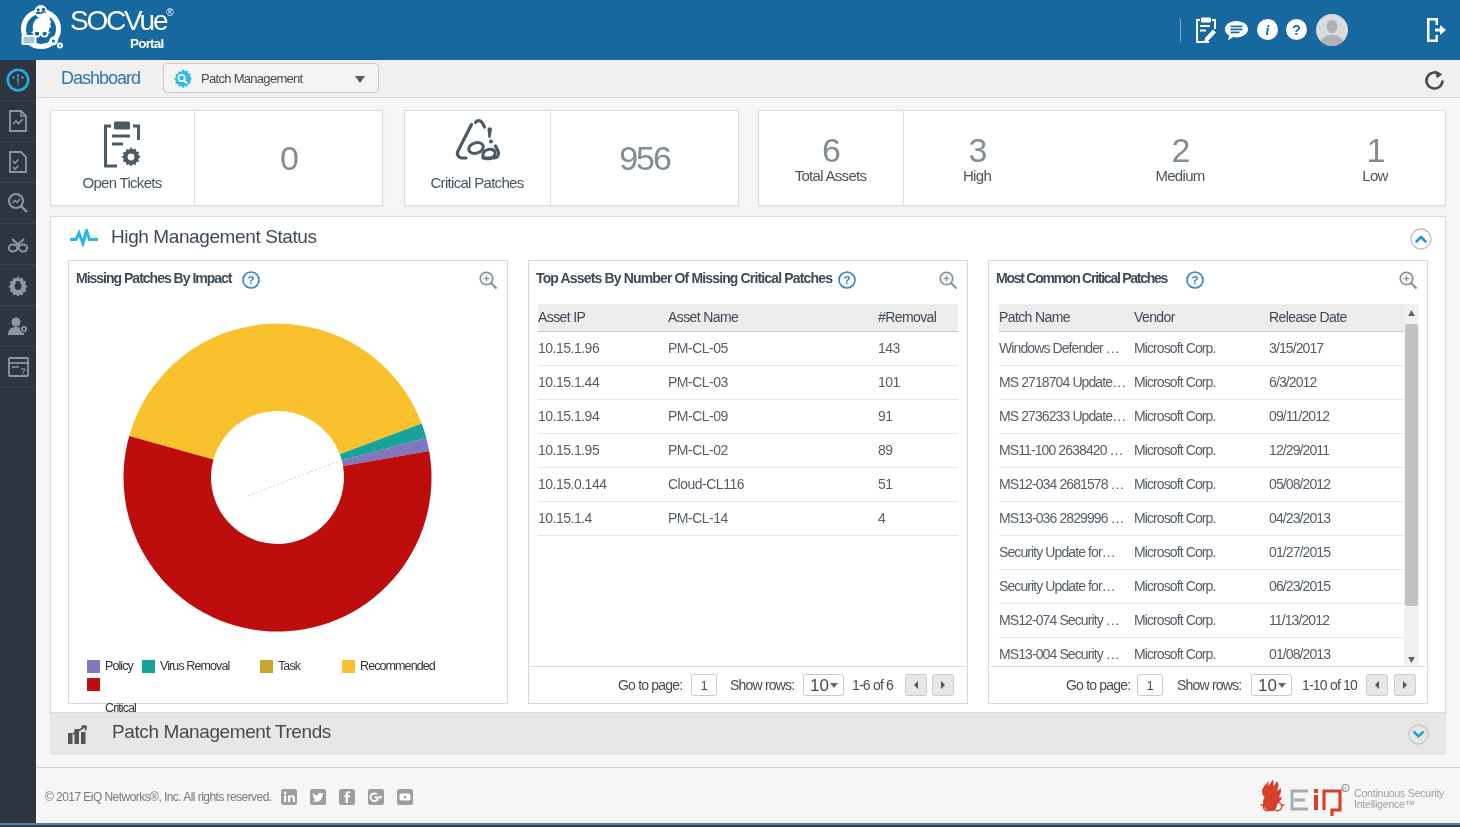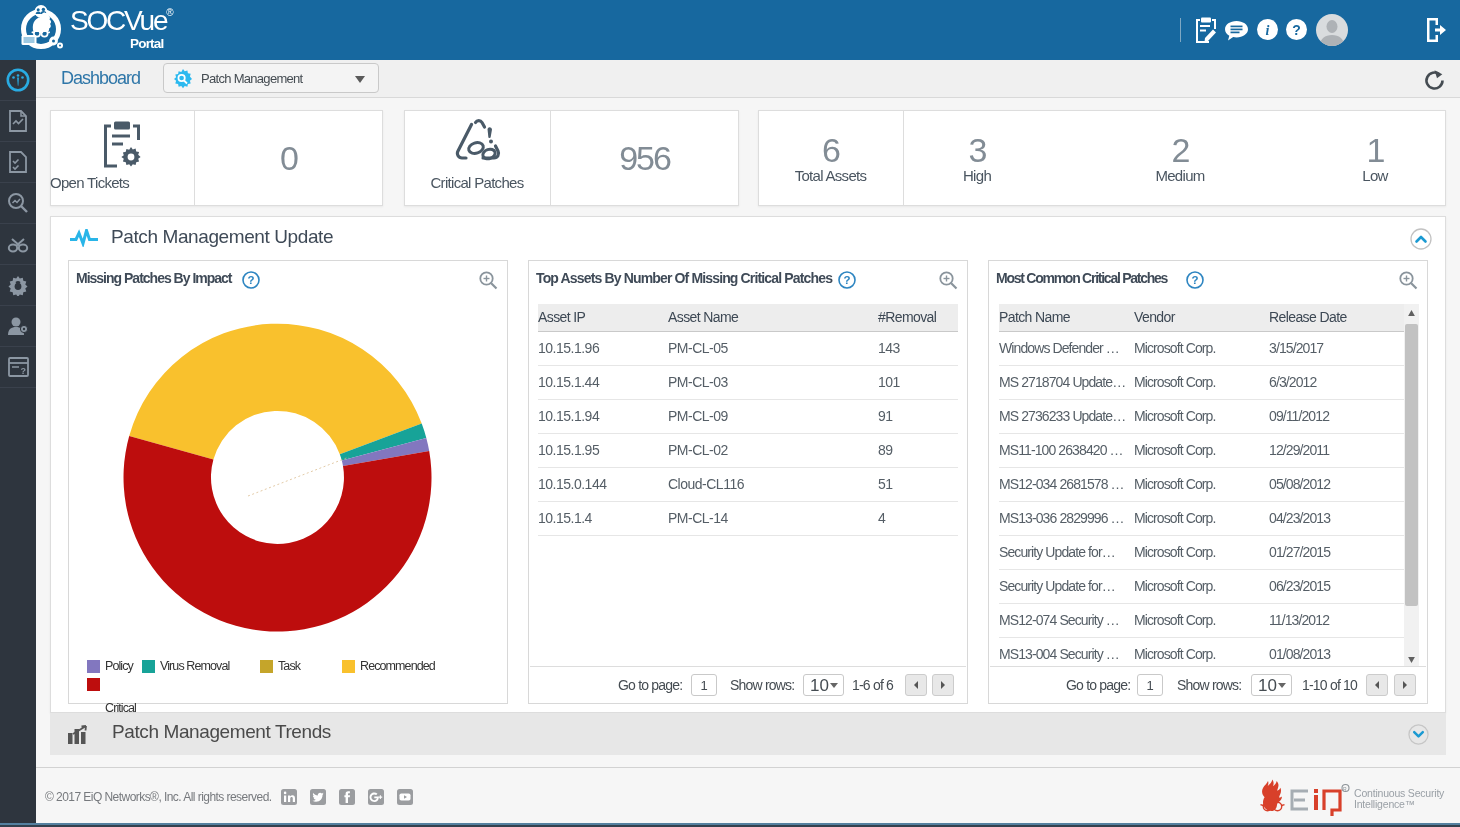--- a/index.html
+++ b/index.html
@@ -204,21 +204,21 @@
   <path d="M18.5 11.5 a8 8 0 1 1 -3 -6.2" fill="none" stroke="#454c52" stroke-width="2.6"></path>
   <path d="M10.5 1.2 L18.3 5.3 L13 9.3 Z" fill="#454c52"></path>
 </svg>
 
 <div class="card" style="left:50px; width:333px;"></div>
 <div class="card" style="left:404px; width:335px;"></div>
 <div class="card" style="left:758px; width:688px;"></div>
 <div class="abs" style="left:194px; top:111px; width:1px; height:94px; background:#ddd;"></div>
 <div class="abs" style="left:550px; top:111px; width:1px; height:94px; background:#ddd;"></div>
 <div class="abs" style="left:903px; top:111px; width:1px; height:94px; background:#ddd;"></div>
-<div class="abs cardlabel" style="left:50px; width:144px; top:174px; text-align:left;">Open Tickets</div>
+<div class="abs cardlabel" style="left:50px; width:144px; top:174px; text-align:center;">Open Tickets</div>
 <div class="abs bignum" style="left:194px; width:189px; top:139px; text-align:center;">0</div>
 <div class="abs cardlabel" style="left:404px; width:146px; top:174px; text-align:center;">Critical Patches</div>
 <div class="abs bignum" style="left:550px; width:189px; top:139px; text-align:center;">956</div>
 <div class="abs bignum" style="left:758px; width:145px; top:131px; text-align:center;">6</div>
 <div class="abs cardlabel" style="left:758px; width:145px; top:167px; text-align:center;">Total Assets</div>
 <div class="abs bignum" style="left:927px; width:100px; top:131px; text-align:center;">3</div>
 <div class="abs cardlabel" style="left:927px; width:100px; top:167px; text-align:center;">High</div>
 <div class="abs bignum" style="left:1130px; width:100px; top:131px; text-align:center;">2</div>
 <div class="abs cardlabel" style="left:1130px; width:100px; top:167px; text-align:center;">Medium</div>
 <div class="abs bignum" style="left:1325px; width:100px; top:131px; text-align:center;">1</div>
@@ -250,21 +250,21 @@
   <g fill="none" stroke="#4a5a68" stroke-width="3">
     <ellipse cx="21" cy="31" rx="7.5" ry="5.2" transform="rotate(-18 21 31)"></ellipse>
     <ellipse cx="34" cy="37" rx="6.3" ry="4.6" transform="rotate(-18 34 37)"></ellipse>
   </g>
 </svg>
 
 <div id="section">
   <svg class="abs" style="left:19px; top:12px;" width="28" height="18" viewBox="0 0 28 18">
     <path d="M0 10.5 H6 L9 4 L13 14.5 L16.5 1.5 L19.5 10.5 H28" fill="none" stroke="#29b5e8" stroke-width="3"></path>
   </svg>
-  <div class="abs" style="left:60px; top:9px; font-size:19px; color:#3f4a57; letter-spacing:-0.4px;">Patch Management Update</div>
+  <div class="abs" style="left:60px; top:9px; font-size:19px; color:#3f4a57; letter-spacing:-0.4px;">High Management Status</div>
   <svg class="abs" style="left:1359px; top:11px;" width="22" height="22" viewBox="0 0 22 22">
     <circle cx="11" cy="11" r="10" fill="none" stroke="#c2c2c2" stroke-width="1.3"></circle>
     <path d="M6.5 13.5 L11 9 L15.5 13.5" fill="none" stroke="#1b9ad2" stroke-width="2.6" stroke-linecap="round" stroke-linejoin="round"></path>
   </svg>
 
   <div class="panel" style="left:17px;">
     <div class="ptitle">Missing Patches By Impact</div>
     <svg class="abs helpq" style="left:173px; top:10px;" width="18" height="18" viewBox="0 0 18 18">
       <circle cx="9" cy="9" r="8" fill="none" stroke="#2d85c1" stroke-width="1.6"></circle>
       <text x="9" y="13.2" text-anchor="middle" font-size="11.5" font-weight="bold" fill="#2d85c1">?</text>

